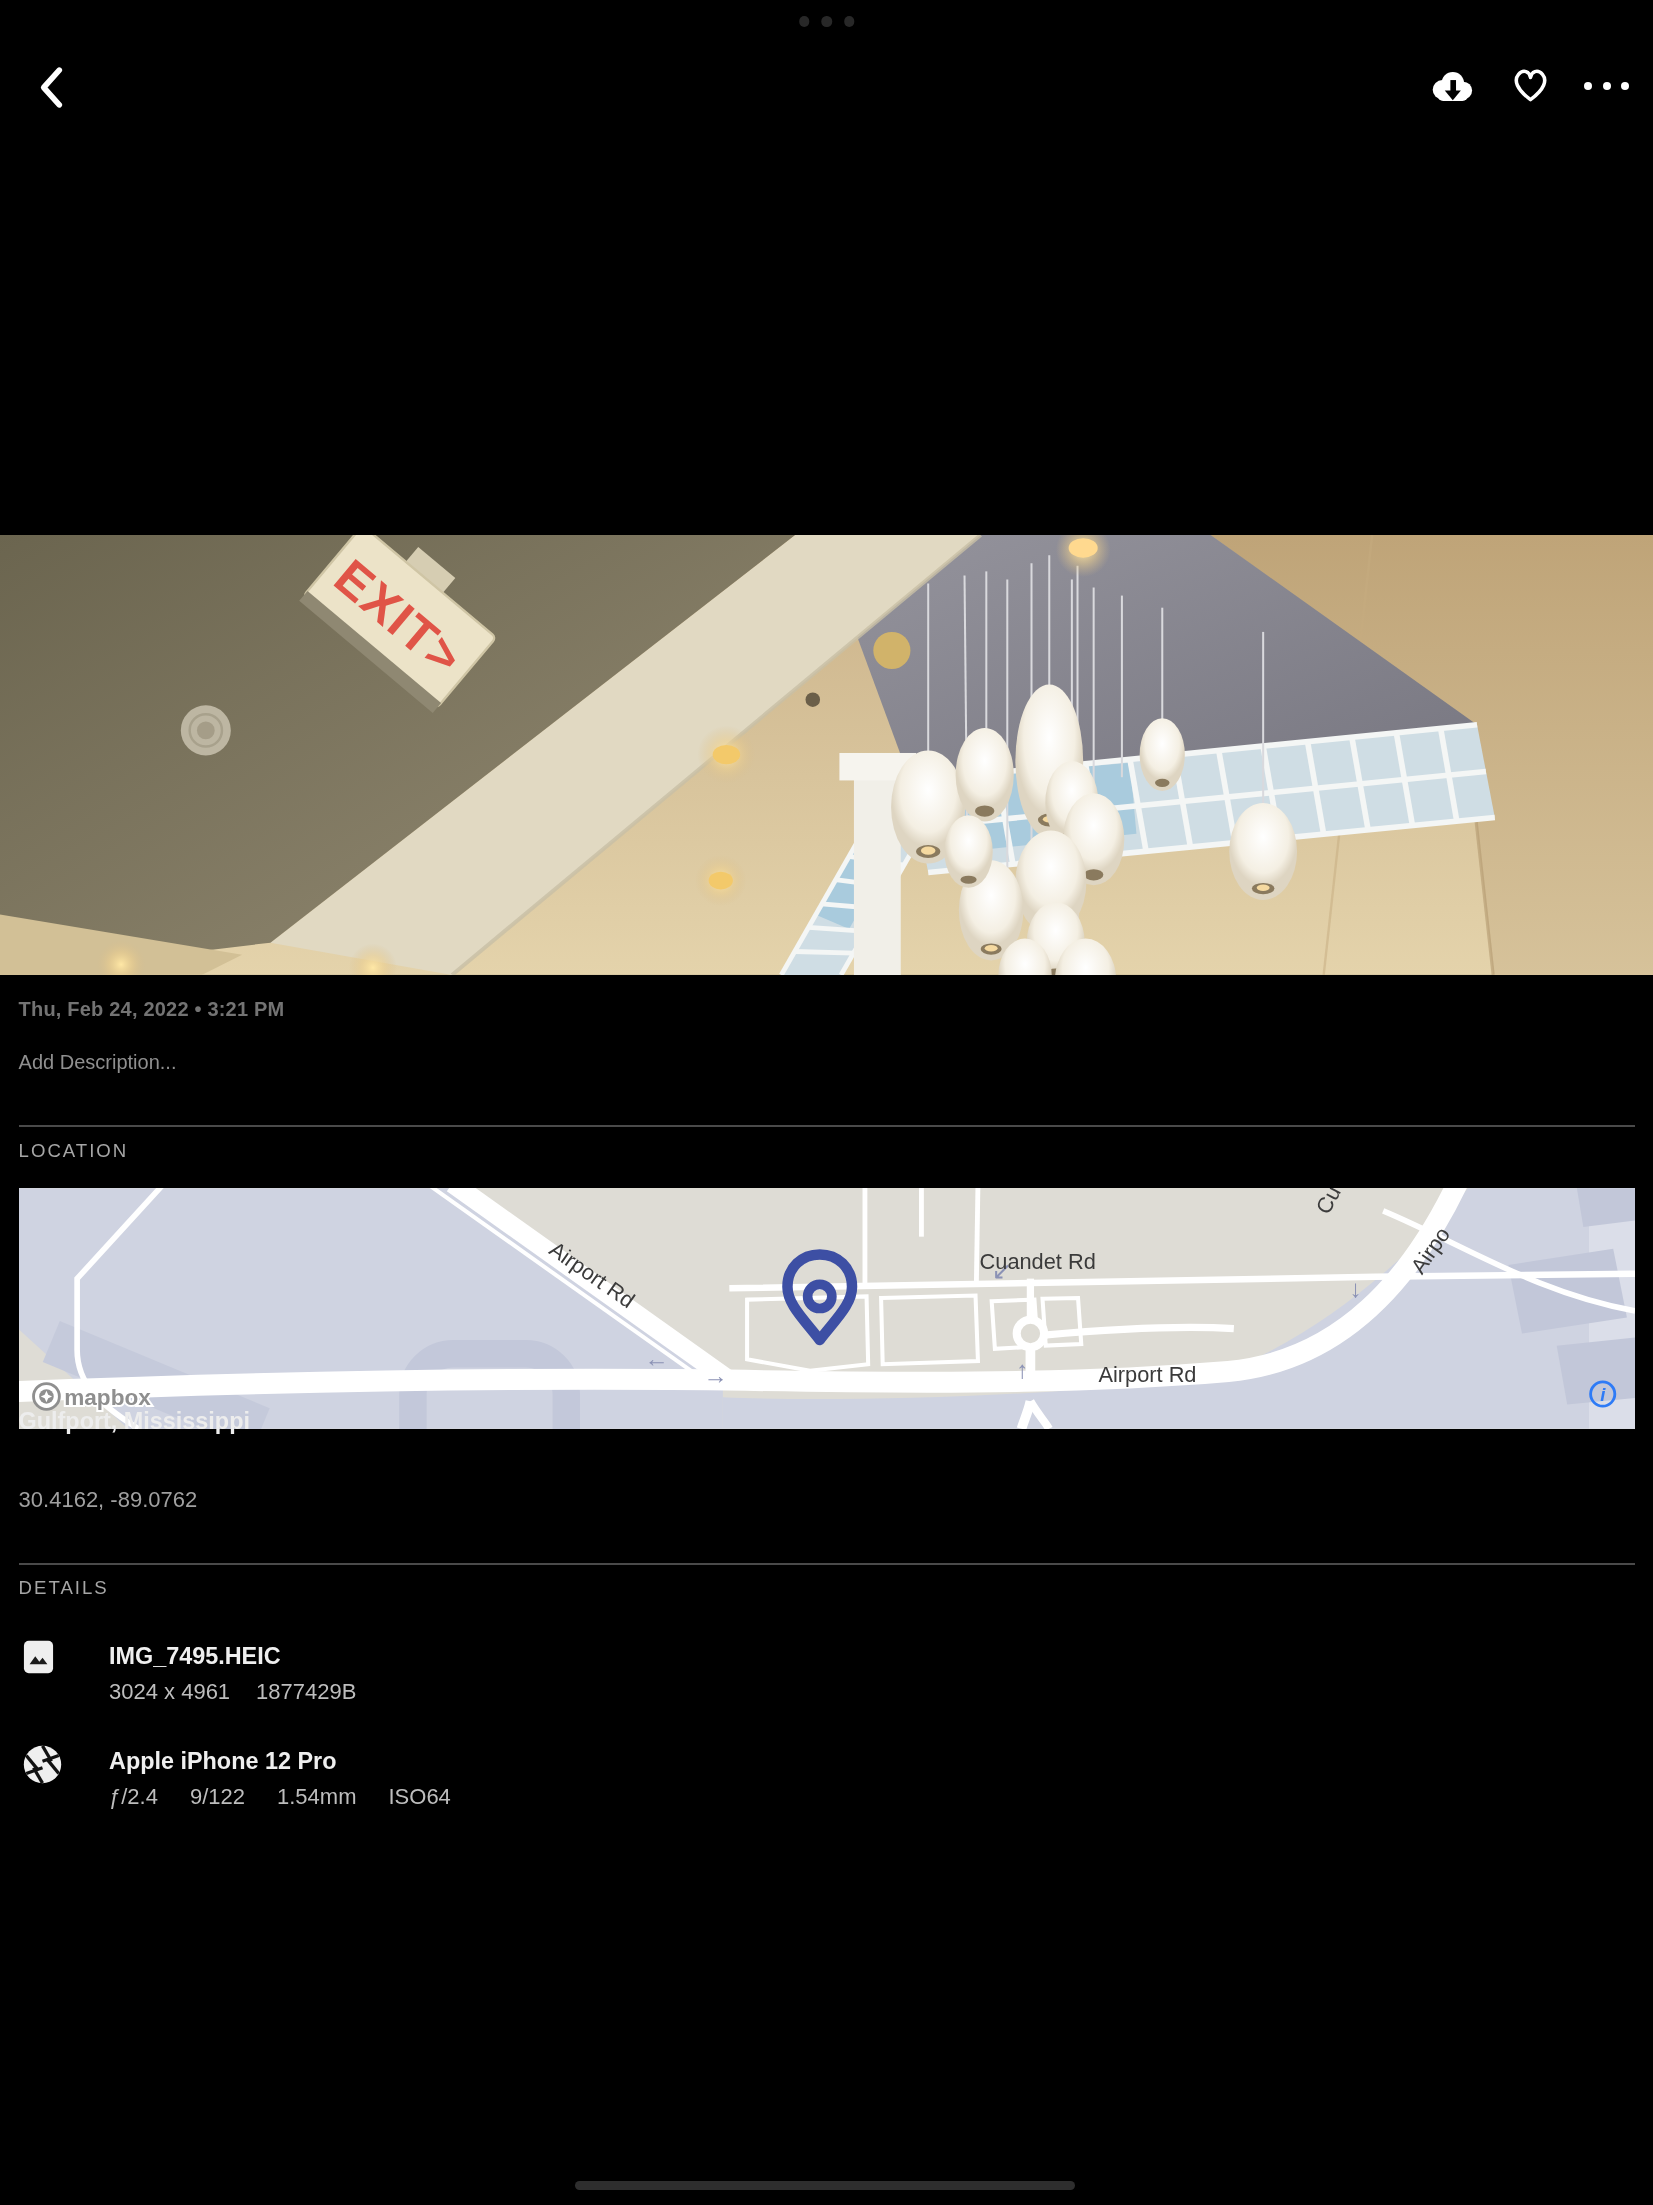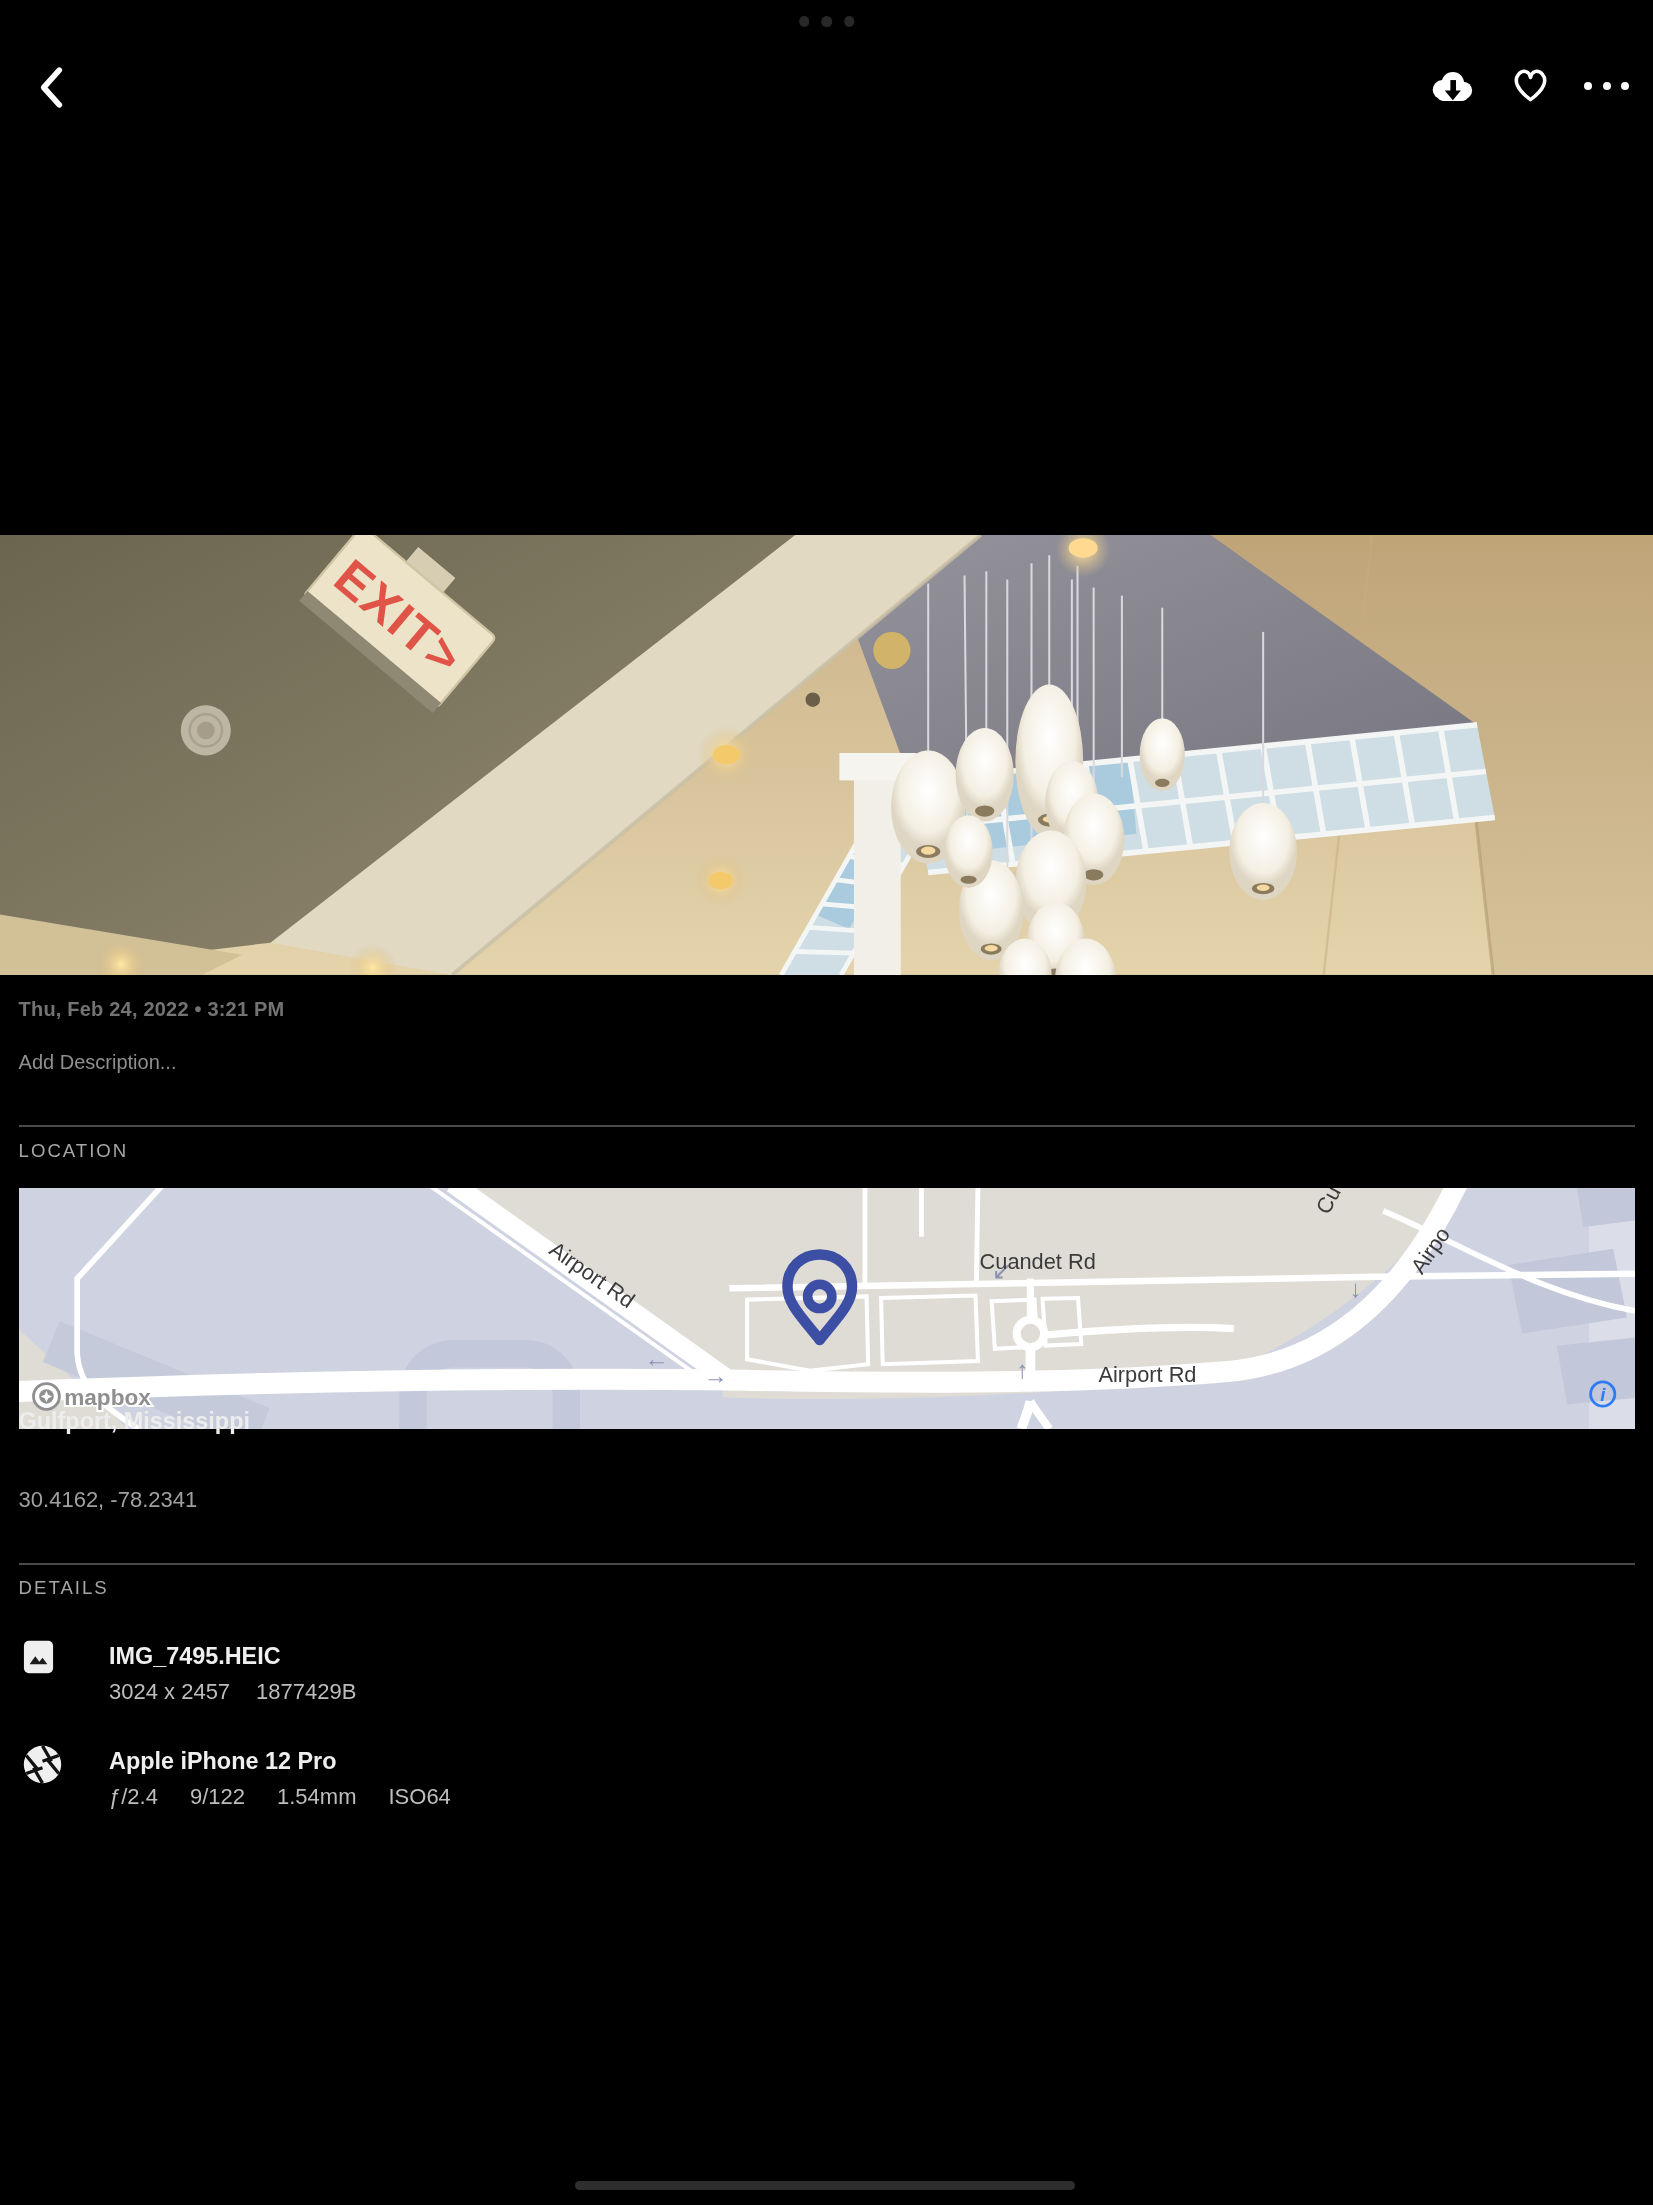--- a/index.html
+++ b/index.html
@@ -318,34 +318,34 @@
         <text x="38" y="27" font-size="28" font-weight="bold" fill="#8f8f8f" stroke="#ffffff" stroke-width="5" paint-order="stroke">mapbox</text>
       </g>
       <g transform="translate(1962,255)">
         <circle r="15" fill="none" stroke="#2e7bf6" stroke-width="3.5"></circle>
         <text y="9" text-anchor="middle" font-size="23" font-style="italic" font-weight="bold" font-family="DejaVu Serif, serif" fill="#2e7bf6">i</text>
       </g>
     </svg>
   </div>
 
   <div class="place">Gulfport, Mississippi</div>
-  <div class="coords">30.4162, -78.2341</div>
+  <div class="coords">30.4162, -89.0762</div>
 
   <hr class="divider div2">
   <div class="section-label det-label">DETAILS</div>
 
   <div class="detail-icon" style="top:1640px;">
     <svg width="31" height="34" viewBox="0 0 38 42">
       <rect x="1" y="1" width="36" height="40" rx="6" fill="#efefef"></rect>
       <path d="M8,30 L15,20 L20,27 L24,22 L30,30 Z" fill="#1c1c1c"></path>
     </svg>
   </div>
   <div class="row-title t1">IMG_7495.HEIC</div>
   <div class="row-sub s1">
-    <span>3024 x 2457</span>
+    <span>3024 x 4961</span>
     <span>1877429B</span>
   </div>
 
   <div class="detail-icon" style="top:1745px;">
     <svg width="39" height="39" viewBox="0 0 48 48">
       <circle cx="24" cy="24" r="23" fill="#efefef"></circle>
       <g stroke="#111" stroke-width="4">
         <line x1="24" y1="1" x2="35" y2="20"></line>
           <line x1="44" y1="13" x2="24" y2="20"></line>
         <line x1="44" y1="35" x2="30" y2="18"></line>

